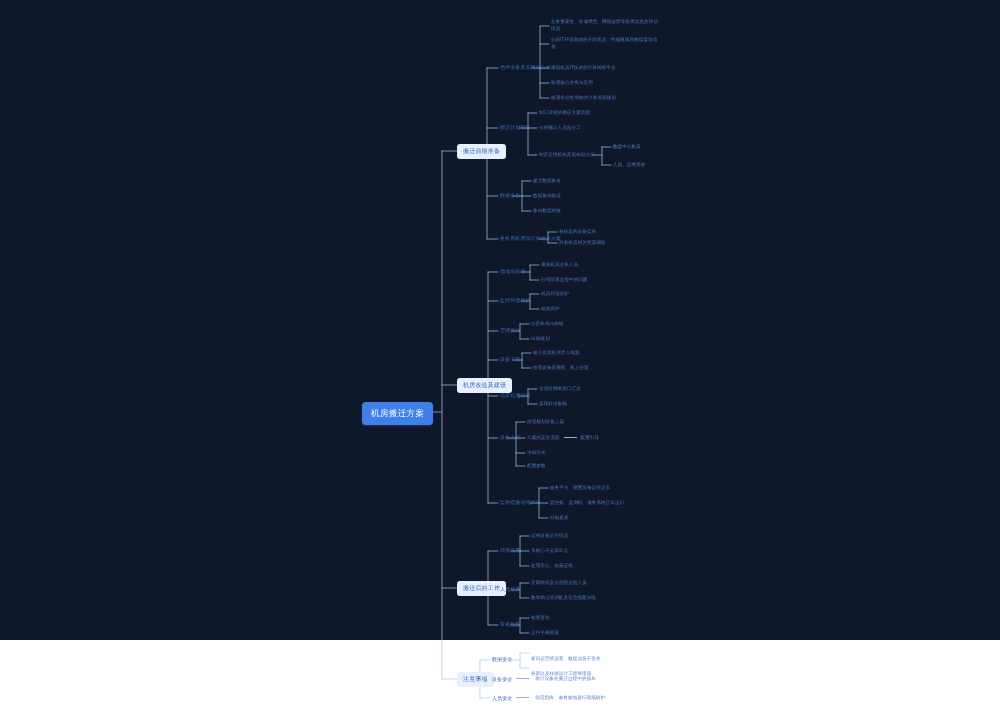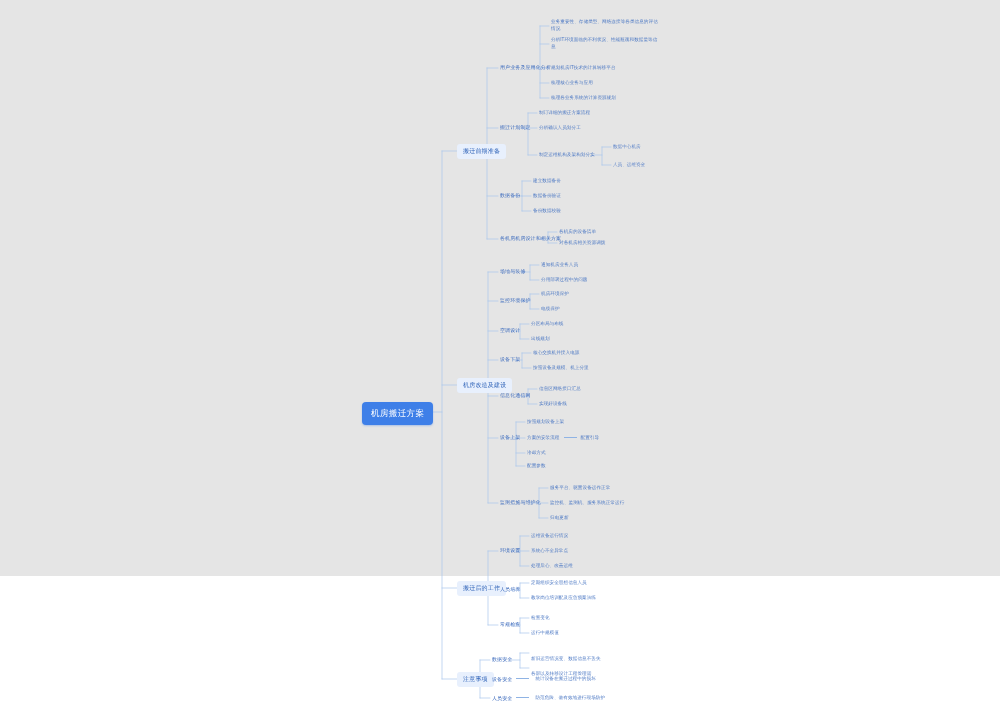--- a/index.html
+++ b/index.html
@@ -5,22 +5,22 @@
   * { box-sizing: border-box; }
   html, body {
     margin: 0; padding: 0;
     width: 1000px; height: 720px;
     background: #ffffff;
     font-family: "Liberation Sans", "DejaVu Sans", sans-serif;
     overflow: hidden;
   }
   #canvas {
     position: relative;
-    width: 1000px; height: 576px;
-    background: #e5e5e5;
+    width: 1000px; height: 640px;
+    background: #0f172a;
   }
   #wires {
     position: absolute; left: 0; top: 0;
     width: 1000px; height: 720px;
     pointer-events: none;
   }
   .node {
     position: absolute;
     white-space: nowrap;
     line-height: 1.25;

